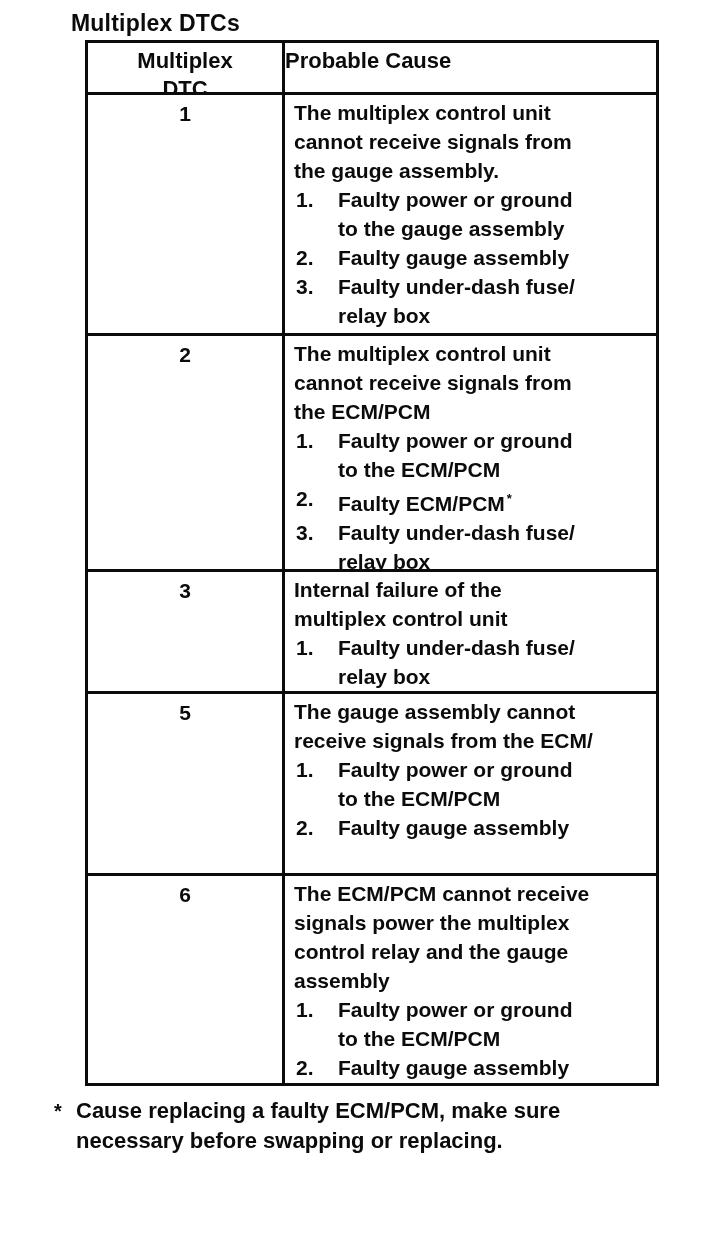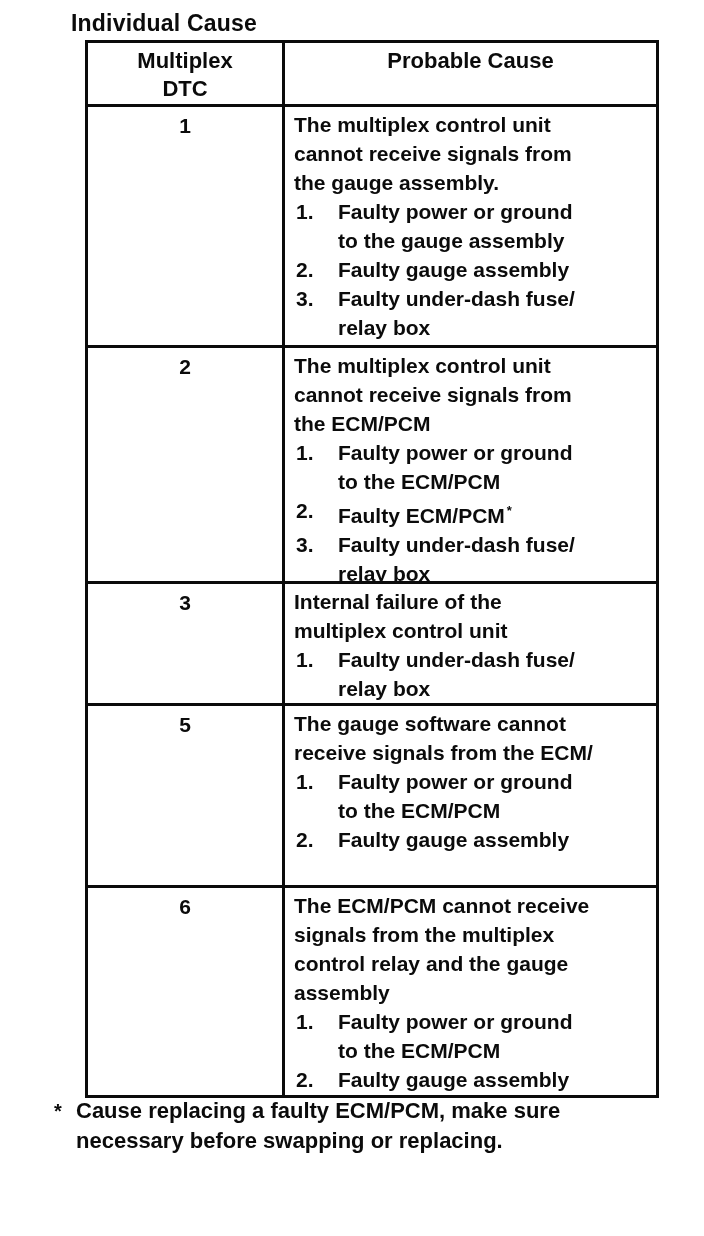--- a/index.html
+++ b/index.html
@@ -63,21 +63,21 @@
     flex: none;
     border-right: 3px solid #0b0b0b;
     box-sizing: border-box;
     text-align: center;
     padding-top: 4px;
     font-size: 22px;
     line-height: 28px;
   }
   .hdr-col2 {
     flex: 1;
-    text-align: center;
+    text-align: left;
     padding-top: 4px;
     font-size: 22px;
     line-height: 28px;
   }
   .line {
     white-space: nowrap;
   }
   .cause-item {
     display: flex;
   }
@@ -108,25 +108,25 @@
     flex: none;
     font-size: 20px;
   }
   .footnote-lines .line {
     white-space: nowrap;
   }
 </style>
 </head>
 <body>
 
-<div class="page-title">Individual Cause</div>
+<div class="page-title">Multiplex DTCs</div>
 
 <div class="dtc-table">
 
-  <div class="trow" style="height:61px">
+  <div class="trow" style="height:49px">
     <div class="hdr-col1">
       <div class="line">Multiplex</div>
       <div class="line">DTC</div>
     </div>
     <div class="hdr-col2">
       <div class="line">Probable Cause</div>
     </div>
   </div>
 
   <div class="trow bordered" style="height:241px">
@@ -198,21 +198,21 @@
           <div class="line">Faulty under-dash fuse/</div>
           <div class="line">relay box</div>
         </span>
       </div>
     </div>
   </div>
 
   <div class="trow bordered" style="height:182px">
     <div class="cell-dtc">5</div>
     <div class="cell-cause">
-      <div class="line">The gauge software cannot</div>
+      <div class="line">The gauge assembly cannot</div>
       <div class="line">receive signals from the ECM/</div>
       <div class="cause-item">
         <span class="cause-num">1.</span>
         <span class="cause-text">
           <div class="line">Faulty power or ground</div>
           <div class="line">to the ECM/PCM</div>
         </span>
       </div>
       <div class="cause-item">
         <span class="cause-num">2.</span>
@@ -220,21 +220,21 @@
           <div class="line">Faulty gauge assembly</div>
         </span>
       </div>
     </div>
   </div>
 
   <div class="trow bordered" style="height:210px">
     <div class="cell-dtc">6</div>
     <div class="cell-cause">
       <div class="line">The ECM/PCM cannot receive</div>
-      <div class="line">signals from the multiplex</div>
+      <div class="line">signals power the multiplex</div>
       <div class="line">control relay and the gauge</div>
       <div class="line">assembly</div>
       <div class="cause-item">
         <span class="cause-num">1.</span>
         <span class="cause-text">
           <div class="line">Faulty power or ground</div>
           <div class="line">to the ECM/PCM</div>
         </span>
       </div>
       <div class="cause-item">

